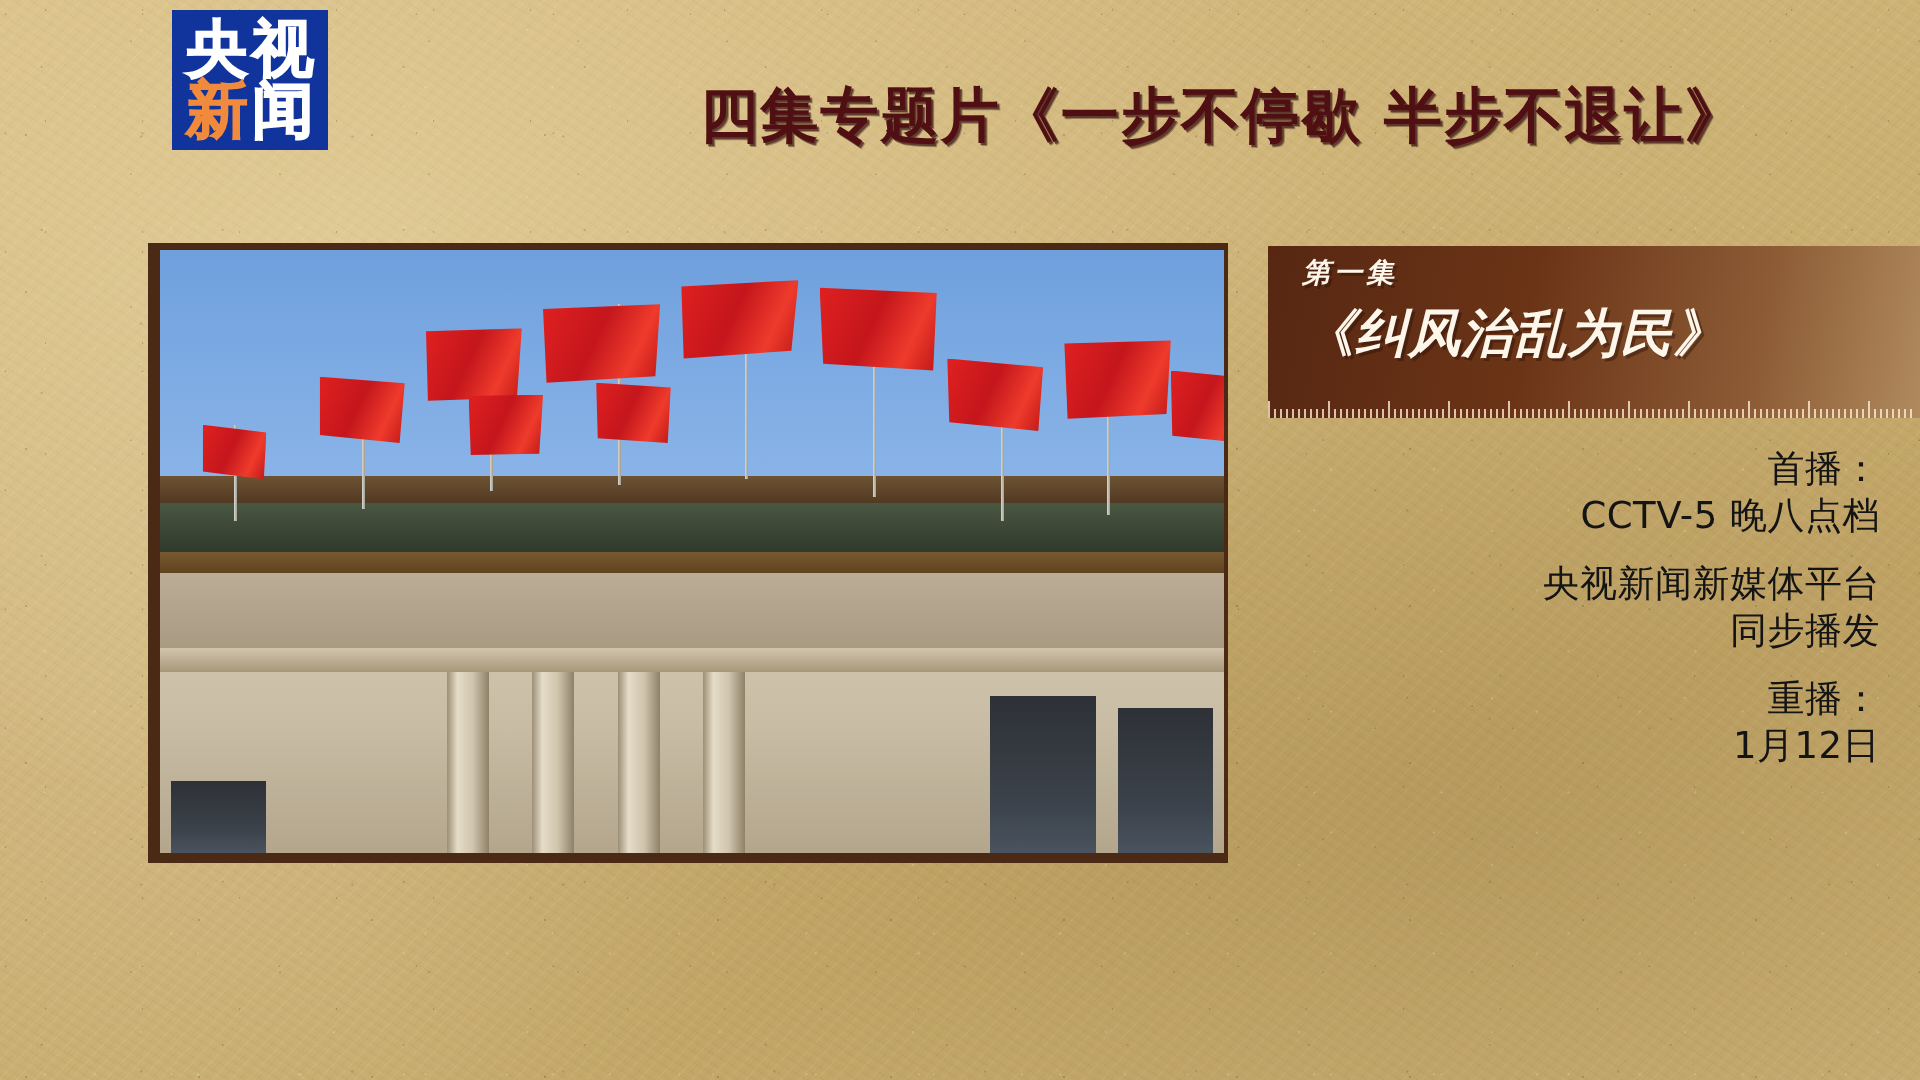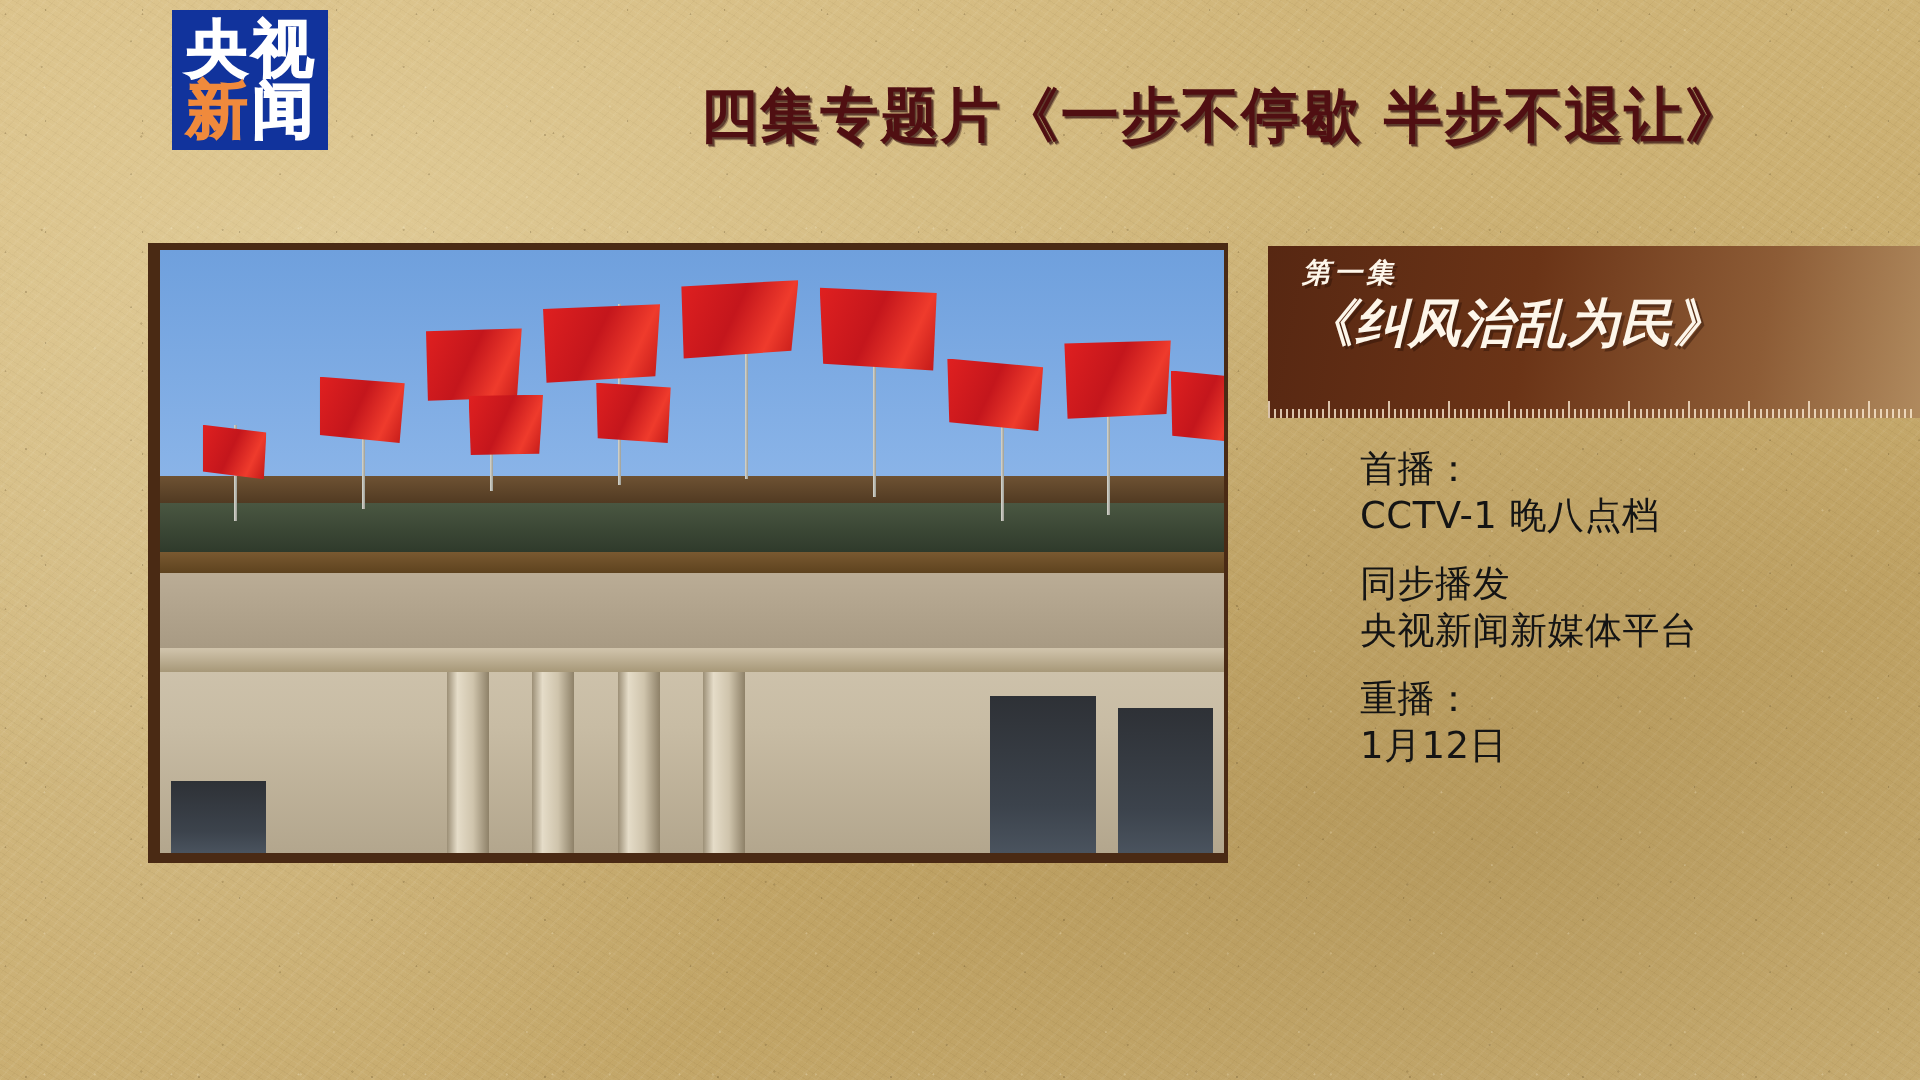--- a/index.html
+++ b/index.html
@@ -229,21 +229,21 @@
     letter-spacing: 4px;
     text-shadow: 3px 3px 0 rgba(45,18,6,0.45);
   }
   .ep-title {
     font-family: "DejaVu Sans", "Liberation Sans", sans-serif;
     font-weight: bold;
     font-style: italic;
     font-size: 52px;
     color: #fdf6ea;
     line-height: 1.1;
-    margin-top: 8px;
+    margin-top: 18px;
     letter-spacing: 1px;
     white-space: nowrap;
     text-shadow: 3px 3px 0 rgba(45,18,6,0.45);
   }
   .ruler {
     position: absolute;
     left: 1268px;
     top: 394px;
     width: 652px;
     height: 24px;
@@ -265,21 +265,21 @@
     position: absolute;
     left: 1360px;
     top: 446px;
     width: 520px;
     font-family: "DejaVu Sans", "Liberation Sans", sans-serif;
     color: #141414;
     font-size: 37px;
     line-height: 1.26;
     letter-spacing: 0.5px;
   }
-  .sched-block { margin-bottom: 22px; }
+  .sched-block { margin-bottom: 22px; text-align: right; }
   .sched-block:last-child { margin-bottom: 4px; }
   .sched-line { white-space: nowrap; }
 </style>
 </head>
 <body>
 
 <div id="poster">
 
   <div class="grain"></div>
 
@@ -451,26 +451,26 @@
       <div class="tick"></div>
       <div class="tick"></div>
       <div class="tick"></div>
       <div class="tick"></div>
     </div>
 
   <div class="schedule">
 
     <div class="sched-block">
       <div class="sched-line">首播：</div>
-      <div class="sched-line">CCTV-1  晚八点档</div>
+      <div class="sched-line">CCTV-5  晚八点档</div>
     </div>
 
     <div class="sched-block">
+      <div class="sched-line">央视新闻新媒体平台</div>
       <div class="sched-line">同步播发</div>
-      <div class="sched-line">央视新闻新媒体平台</div>
     </div>
 
     <div class="sched-block">
       <div class="sched-line">重播：</div>
       <div class="sched-line">1月12日</div>
     </div>
 
   </div>
 
 </div>

